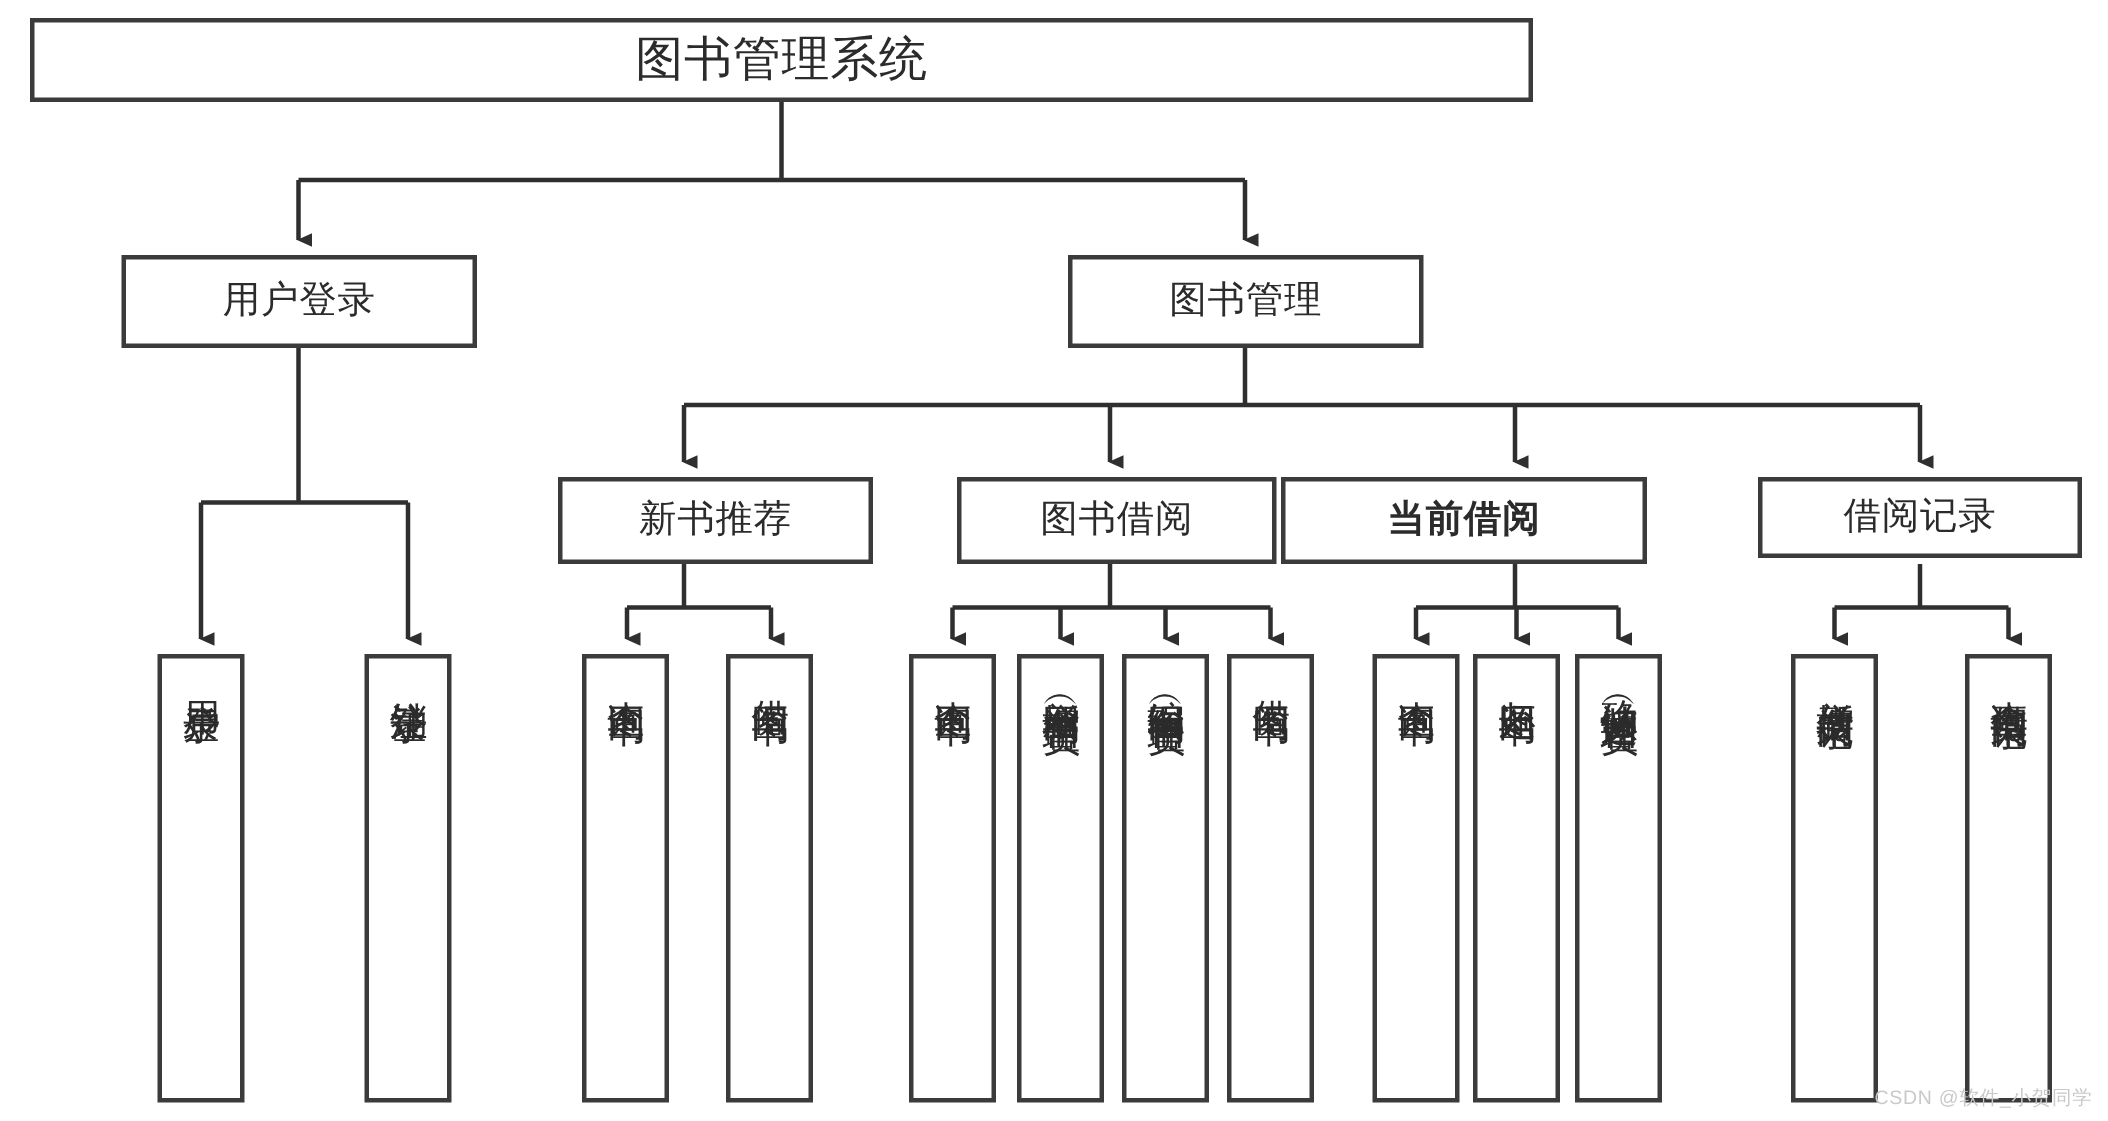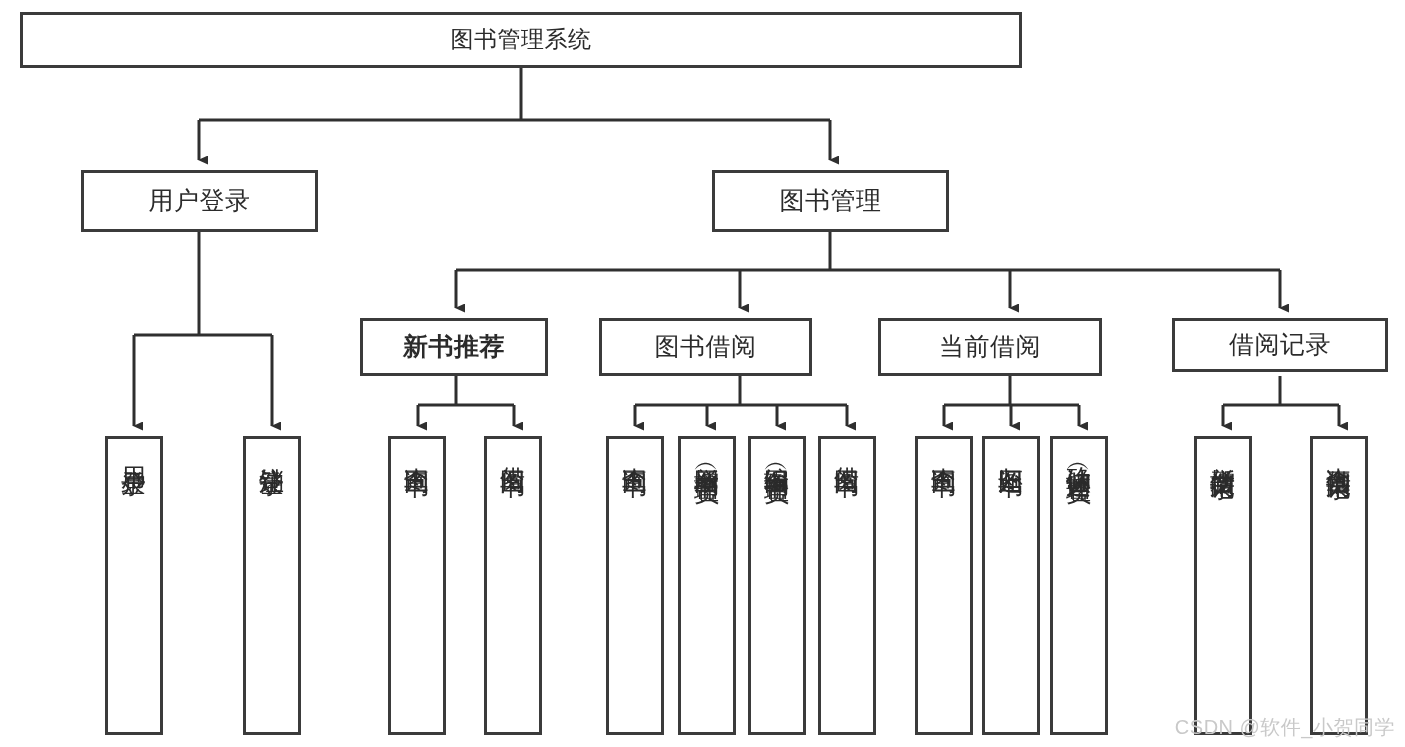--- a/index.html
+++ b/index.html
@@ -36,41 +36,41 @@
     line-height: 1.35;
     letter-spacing: 0.5px;
     text-align: center;
     white-space: pre-wrap;
   }
   
   .node.horiz .label {
     font-size: 25px;
   }
   .node.root .label {
-    font-size: 23px;
+    font-size: 32px;
   }
   
   .node.vert {
     align-items: flex-start;
     justify-content: center;
     padding-top: 8px;
   }
   .node.vert .label {
     writing-mode: vertical-rl;
     text-orientation: upright;
     font-size: 25px;
     line-height: 1.12;
     letter-spacing: 2px;
     max-height: 280px;
   }
   .watermark {
     position: absolute;
     right: 10px;
     bottom: 6px;
-    font-size: 20px;
+    font-size: 13px;
     color: #c9c9c9;
     letter-spacing: 0.5px;
     white-space: nowrap;
   }
 </style>
 </head>
 <body>
 
 <div id="canvas">
 
@@ -128,27 +128,27 @@
     <span class="label">图书管理系统</span>
   </div>
 
   <div class="node horiz" style="left:81px; top:170px; width:237px; height:62px;">
     <span class="label">用户登录</span>
   </div>
   <div class="node horiz" style="left:712px; top:170px; width:237px; height:62px;justify-content:center;">
     <span class="label">图书管理</span>
   </div>
 
-  <div class="node horiz" style="left:360px; top:318px; width:188px; height:58px;font-weight:bold;">
+  <div class="node horiz" style="left:372px; top:318px; width:210px; height:58px;">
     <span class="label">新书推荐</span>
   </div>
-  <div class="node horiz" style="left:599px; top:318px; width:213px; height:58px;">
+  <div class="node horiz" style="left:638px; top:318px; width:213px; height:58px;">
     <span class="label">图书借阅</span>
   </div>
-  <div class="node horiz" style="left:878px; top:318px; width:224px; height:58px;">
+  <div class="node horiz" style="left:854px; top:318px; width:244px; height:58px;font-weight:bold;">
     <span class="label">当前借阅</span>
   </div>
   <div class="node horiz" style="left:1172px; top:318px; width:216px; height:54px;">
     <span class="label">借阅记录</span>
   </div>
 
   <div class="node vert" style="left:105px; top:436px; width:58px; height:299px;">
     <span class="label">用户登录</span>
   </div>
   <div class="node vert" style="left:243px; top:436px; width:58px; height:299px;">

